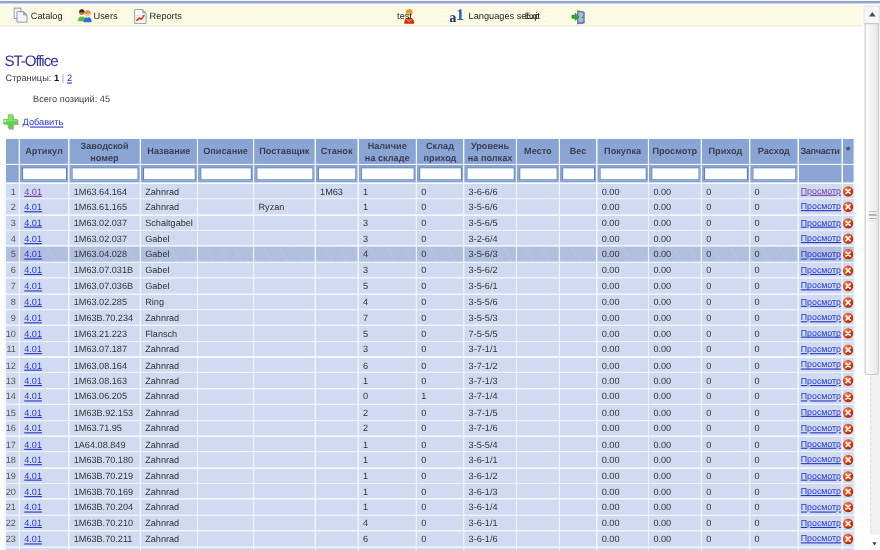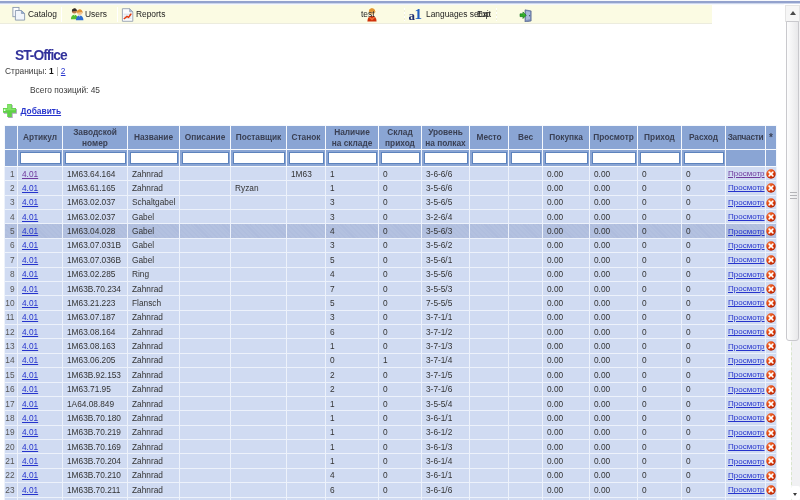--- a/index.html
+++ b/index.html
@@ -1,29 +1,29 @@
 <!DOCTYPE html>
 <html><head><meta charset="utf-8"><style>
 html,body{margin:0;padding:0;width:800px;height:500px;overflow:hidden;background:#fff;
 font-family:"Liberation Sans",sans-serif;}
 #page{position:absolute;top:0;left:0;width:800px;height:500px;overflow:hidden;}
 #topline{position:absolute;top:0;left:0;width:800px;height:5px;
 background:linear-gradient(#f6f8fc 0,#f6f8fc 1px,#93a2cd 1px,#93a2cd 2.6px,#ccd6ec 2.6px,#ccd6ec 3.6px,#f5f8fd 3.6px);}
-#toolbar{position:absolute;top:4.6px;left:0;width:712px;height:18.7px;background:#fbfbe3;
+#toolbar{position:absolute;top:4.6px;left:0;width:800px;height:18.7px;background:#fbfbe3;
 border-bottom:1px solid #ececde;font-size:8.4px;color:#1c1c1c;}
 .titem{position:absolute;top:0;height:19px;line-height:19px;white-space:nowrap;}
 .tsep{position:absolute;top:2px;height:15px;width:1px;background:#fff;}
 .tdot{position:absolute;top:3px;height:13px;width:1px;
 background:repeating-linear-gradient(#fff 0,#fff 2px,#f1f1da 2px,#f1f1da 4px);}
 .tico{position:absolute;top:3px;}
 
-#h1{position:absolute;left:15px;top:47.9px;font-size:13.8px;font-weight:bold;color:#32329b;letter-spacing:-1px;}
+#h1{position:absolute;left:4px;top:47.9px;font-size:13.8px;font-weight:normal;color:#32329b;letter-spacing:-1px;}
 #pages{position:absolute;left:5px;top:66.4px;font-size:8.4px;color:#3c3c3c;}
 #total{position:absolute;left:5px;top:85px;font-size:8.4px;color:#3c3c3c;padding-left:25px;}
-#addrow{position:absolute;left:1.5px;top:102.6px;font-size:8.4px;font-weight:bold;}
+#addrow{position:absolute;left:1.5px;top:102.6px;font-size:8.4px;}
 #addrow svg{vertical-align:-4px;}
 #addrow a{margin-left:4px;}
 a.l{color:#2634cd;}
 a.v{color:#6f3a9e;}
 #pages a{color:#2634cd;}
 #addrow a{color:#2634cd;}
 
 #tbl{position:absolute;left:4px;top:125.4px;width:772px;border-collapse:collapse;table-layout:fixed;
 font-size:8.3px;color:#333;}
 #tbl td,#tbl th{border:1px solid #edf2fb;padding:0 0 0 4px;overflow:hidden;white-space:nowrap;

